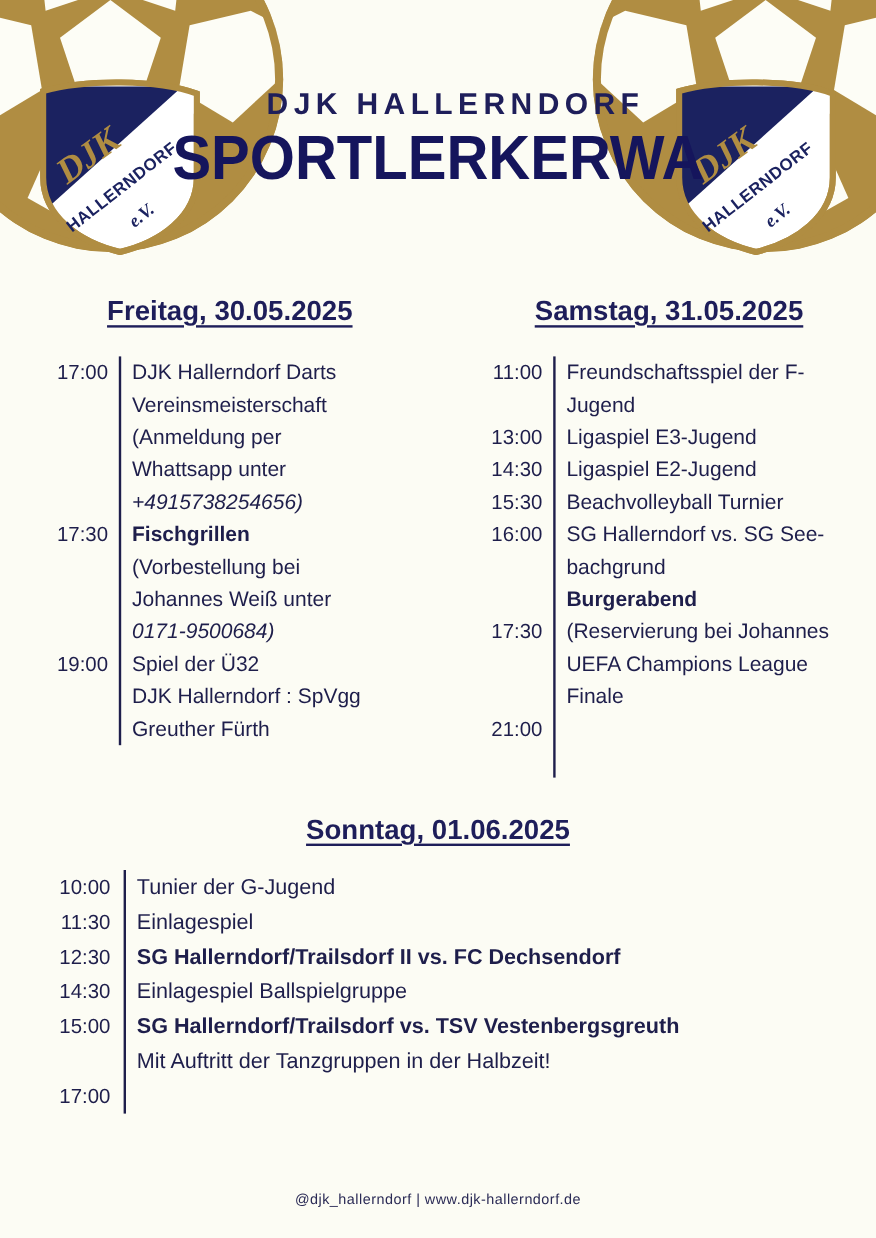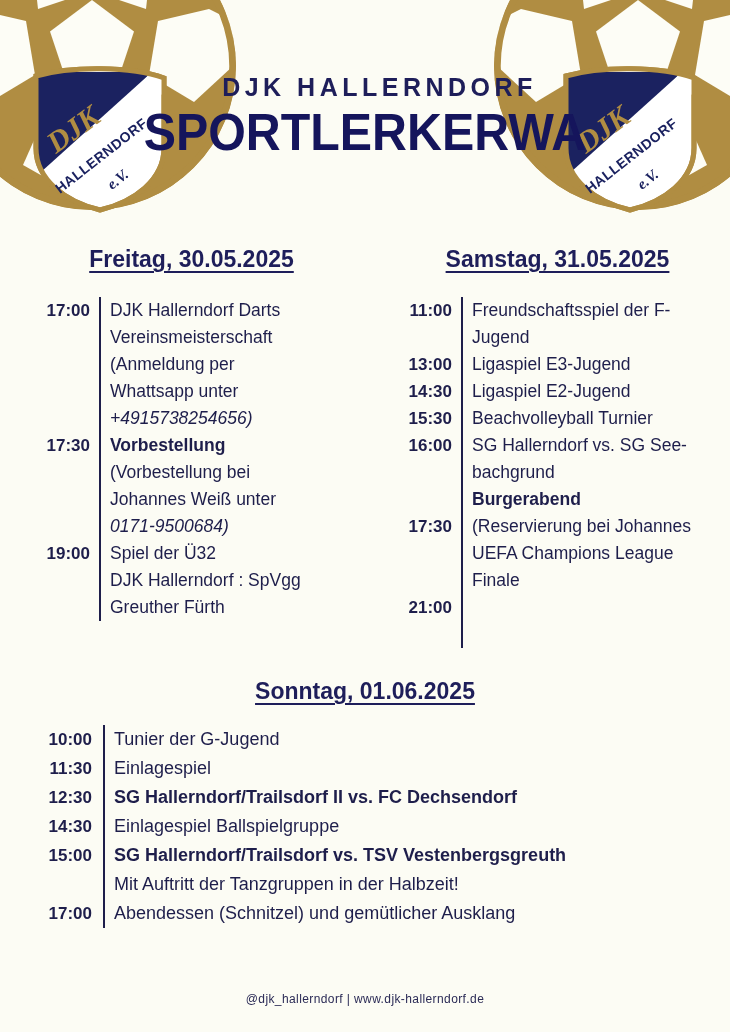--- a/index.html
+++ b/index.html
@@ -47,21 +47,21 @@
     font-size:23px;font-weight:bold;text-align:center;
     text-decoration:underline;text-underline-offset:4px;
     color:#1E1E5A;margin-bottom:24px;
   }
   .col.left .dayhead{margin-left:-10px;}
   .col.right .dayhead{margin-left:-5px;}
 
   .sched{display:flex;}
   .times{
     display:flex;flex-direction:column;align-items:flex-end;
-    font-weight:bold;font-size:17px;line-height:27px;
+    font-weight:normal;font-size:17px;line-height:27px;
     padding-right:9px;min-width:62px;
   }
   .rule{width:2px;background:#1E1E4B;align-self:stretch;}
   .events{
     display:flex;flex-direction:column;
     font-size:17.5px;line-height:27px;padding-left:9px;
     font-weight:400;
   }
   .slot{height:27px;white-space:nowrap;}
   .slot.blank{color:transparent;}
@@ -191,21 +191,21 @@
             <div class="slot blank">&nbsp;</div>
             <div class="slot blank">&nbsp;</div>
           </div>
         <div class="rule"></div>
         <div class="events">
             <div class="ev slot">DJK Hallerndorf Darts</div>
             <div class="ev slot">Vereinsmeisterschaft</div>
             <div class="ev slot">(Anmeldung per</div>
             <div class="ev slot">Whattsapp unter</div>
             <div class="ev slot i">+4915738254656)</div>
-            <div class="ev slot b">Vorbestellung</div>
+            <div class="ev slot b">Fischgrillen</div>
             <div class="ev slot">(Vorbestellung bei</div>
             <div class="ev slot">Johannes Weiß unter</div>
             <div class="ev slot i">0171-9500684)</div>
             <div class="ev slot">Spiel der Ü32</div>
             <div class="ev slot">DJK Hallerndorf : SpVgg</div>
             <div class="ev slot">Greuther Fürth</div>
           </div>
       </div>
     </div>
 
@@ -258,20 +258,19 @@
           <div class="slot">17:00</div>
         </div>
       <div class="rule"></div>
       <div class="events">
           <div class="ev slot">Tunier der G-Jugend</div>
           <div class="ev slot">Einlagespiel</div>
           <div class="ev slot b">SG Hallerndorf/Trailsdorf II vs. FC Dechsendorf</div>
           <div class="ev slot">Einlagespiel Ballspielgruppe</div>
           <div class="ev slot b">SG Hallerndorf/Trailsdorf vs. TSV Vestenbergsgreuth</div>
           <div class="ev slot">Mit Auftritt der Tanzgruppen in der Halbzeit!</div>
-          <div class="ev slot">Abendessen (Schnitzel) und gemütlicher Ausklang</div>
         </div>
     </div>
   </div>
 
   <div class="footer">@djk_hallerndorf | www.djk-hallerndorf.de</div>
 
 </div>
 
 </body></html>

